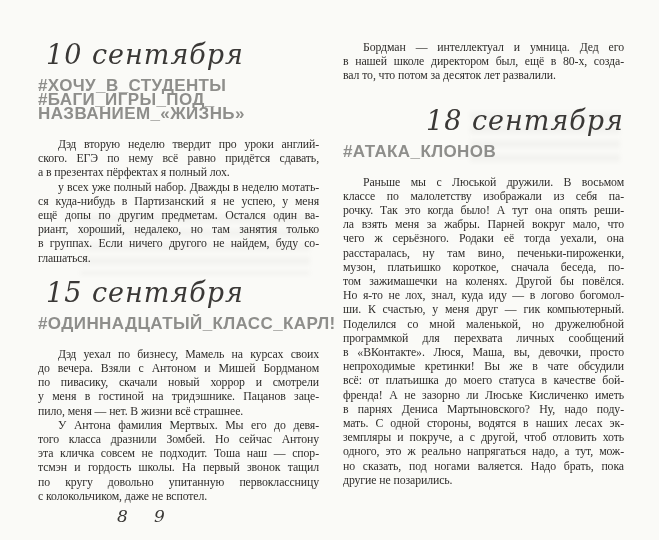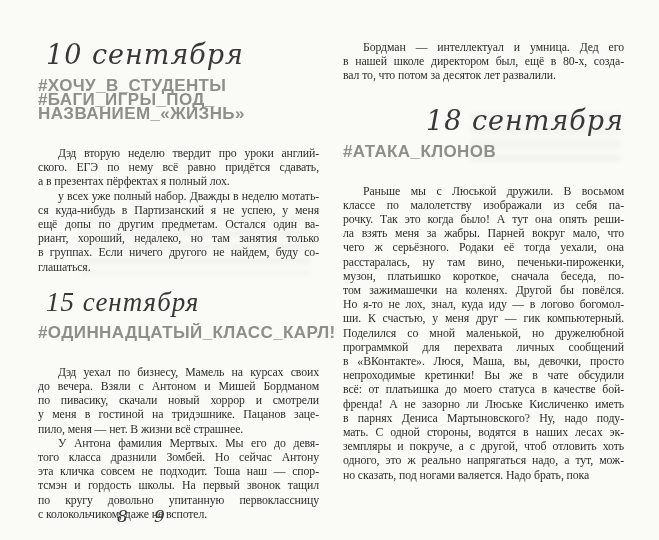--- a/index.html
+++ b/index.html
@@ -32,38 +32,38 @@
     font-family: "DejaVu Serif", serif;
     font-style: italic;
     font-weight: 400;
     font-size: 27px;
     line-height: 34px;
     color: #3a3836;
     letter-spacing: 1px;
     margin: 0 0 0 8px;
   }
   .entry-1-left .date  { margin-top: 38px; }
-  .entry-2-left .date  { margin-top: 11px; font-family: Liberation Serif, serif; }
+  .entry-2-left .date  { margin-top: 11px; }
   .entry-1-right .date { margin-top: 21px; text-align: right; }
 
   
   .hashtags {
     margin-top: 7px;
     font-family: "Liberation Sans", sans-serif;
     font-weight: 700;
     font-size: 17px;
     line-height: 14px;
     letter-spacing: 0.4px;
     color: #8e8e8b;
   }
   .hashtags .tline { text-align: left; }
 
   
   .para {
-    margin-top: 25px;
+    margin-top: 16px;
     font-size: 11.8px;
     line-height: 14.2px;
     letter-spacing: -0.1px;
     color: #2f2d2b;
   }
   .para + .para { margin-top: 0; }
   .para .tline {
     text-align: justify;
     text-align-last: justify;
     white-space: normal;
@@ -183,20 +183,21 @@
           <div class="tline">программкой для перехвата личных сообщений</div>
           <div class="tline">в «ВКонтакте». Люся, Маша, вы, девочки, просто</div>
           <div class="tline">непроходимые кретинки! Вы же в чате обсудили</div>
           <div class="tline">всё: от платьишка до моего статуса в качестве бой-</div>
           <div class="tline">френда! А не зазорно ли Люське Кисличенко иметь</div>
           <div class="tline">в парнях Дениса Мартыновского? Ну, надо поду-</div>
           <div class="tline">мать. С одной стороны, водятся в наших лесах эк-</div>
           <div class="tline">земпляры и покруче, а с другой, чтоб отловить хоть</div>
           <div class="tline">одного, это ж реально напрягаться надо, а тут, мож-</div>
           <div class="tline">но сказать, под ногами валяется. Надо брать, пока</div>
+          <div class="tline">другие не позарились.</div>
         </div>
     </section>
 
   </div>
 
   <div class="pagenum pagenum-left">8</div>
   <div class="pagenum pagenum-right">9</div>
 
 </div>
 

